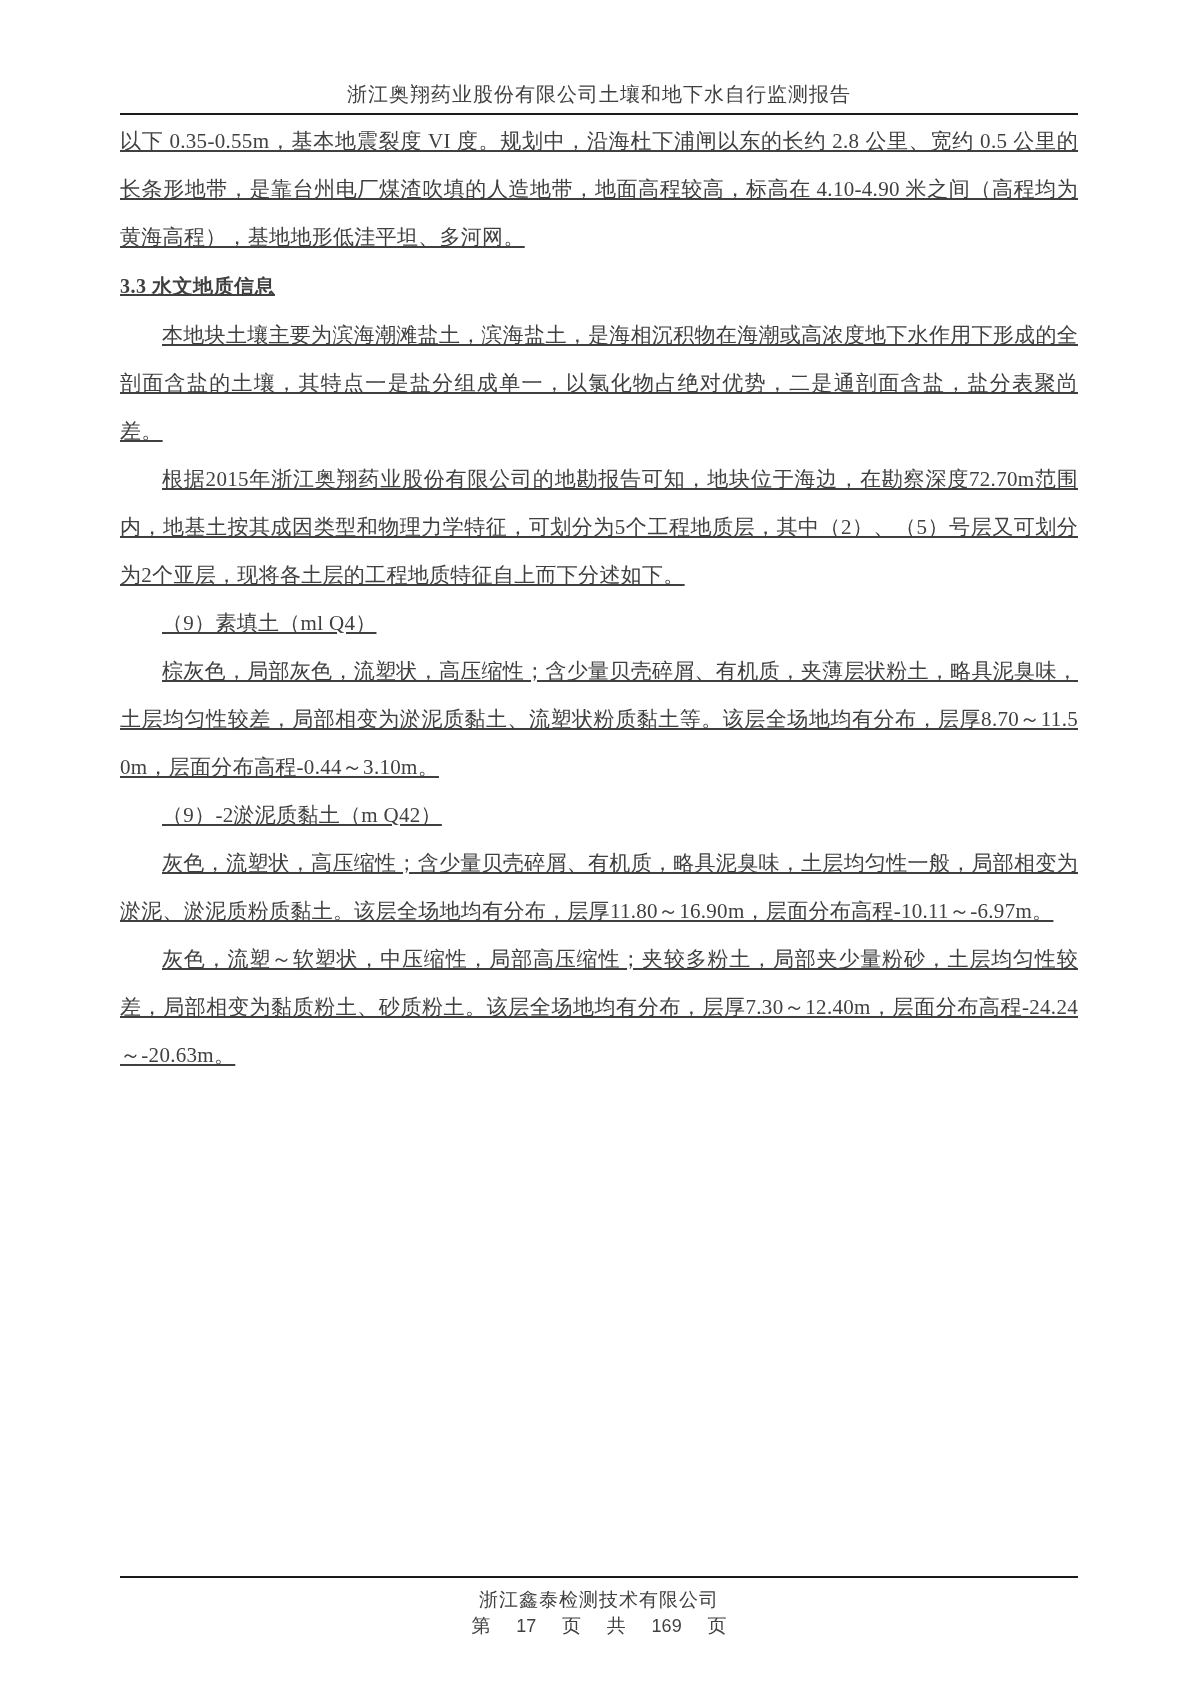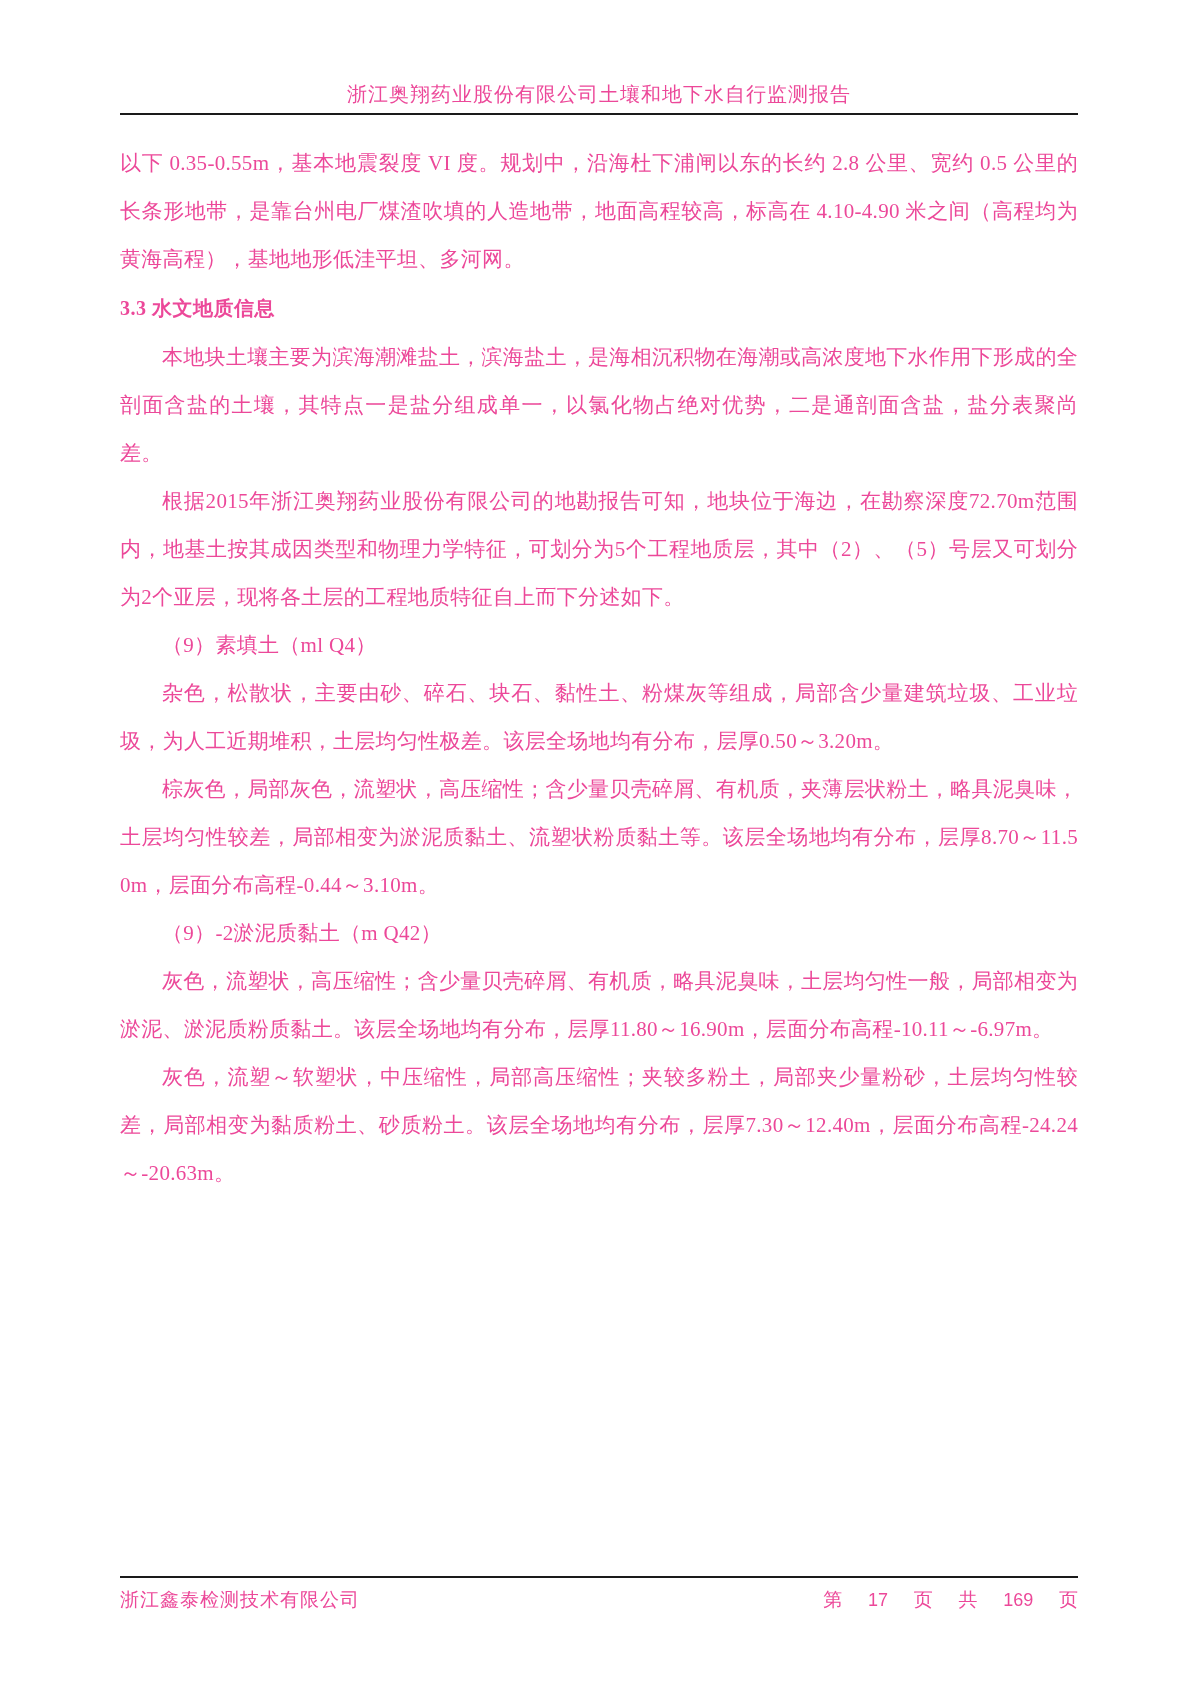--- a/index.html
+++ b/index.html
@@ -3,41 +3,42 @@
 <meta charset="utf-8">
 <style>
   * { margin: 0; padding: 0; box-sizing: border-box; }
   html, body { background: #9e9e9e; }
   .page {
     position: relative;
     width: 1199px;
     height: 1696px;
     margin: 0 auto;
     background: #ffffff;
-    color: #ec4899;
+    color: #404040;
     font-family: "Liberation Serif", "DejaVu Serif", serif;
     overflow: hidden;
   }
   .header {
     margin: 0 121px 0 120px;
     padding-top: 82px;
   }
   .header-title {
     text-align: center;
     font-size: 20px;
     line-height: 24px;
     letter-spacing: 1px;
   }
   .header-rule {
     margin-top: 7px;
     border-bottom: 2px solid #1a1a1a;
   }
   .content {
     margin: 0 121px 0 120px;
-    padding-top: 24px;
+    padding-top: 2px;
+    text-decoration: underline;
   }
   .para {
     font-size: 21px;
     line-height: 48px;
     text-align: justify;
     text-indent: 2em;
     letter-spacing: 0.3px;
     word-break: break-all;
   }
   .para.no-indent { text-indent: 0; }
@@ -56,22 +57,23 @@
   }
   .footer {
     position: absolute;
     left: 120px;
     right: 121px;
     top: 1576px;
     border-top: 2px solid #1a1a1a;
     padding-top: 9px;
     display: flex;
     justify-content: space-between;
-    align-items: flex-end;
+    align-items: center;
     font-size: 19px;
+    flex-direction: column;
   }
   .footer-company { letter-spacing: 1px; }
   .footer-page span { margin-left: 21px; }
   .footer-page span:first-child { margin-left: 0; }
   .footer-page .num {
     font-family: "Liberation Sans", "DejaVu Sans", sans-serif;
     font-size: 18px;
   }
 </style>
 </head>
@@ -88,21 +90,20 @@
     <p class="para no-indent">以下 0.35-0.55m，基本地震裂度 VI 度。规划中，沿海杜下浦闸以东的长约 2.8 公里、宽约 0.5 公里的长条形地带，是靠台州电厂煤渣吹填的人造地带，地面高程较高，标高在 4.10-4.90 米之间（高程均为黄海高程），基地地形低洼平坦、多河网。</p>
 
     <h2 class="section-heading">3.3 水文地质信息</h2>
 
     <p class="para">本地块土壤主要为滨海潮滩盐土，滨海盐土，是海相沉积物在海潮或高浓度地下水作用下形成的全剖面含盐的土壤，其特点一是盐分组成单一，以氯化物占绝对优势，二是通剖面含盐，盐分表聚尚差。</p>
 
     <p class="para">根据2015年浙江奥翔药业股份有限公司的地勘报告可知，地块位于海边，在勘察深度72.70m范围内，地基土按其成因类型和物理力学特征，可划分为5个工程地质层，其中（2）、（5）号层又可划分为2个亚层，现将各土层的工程地质特征自上而下分述如下。</p>
 
     <p class="subheading">（9）素填土（ml Q4）</p>
 
-    <p class="para">杂色，松散状，主要由砂、碎石、块石、黏性土、粉煤灰等组成，局部含少量建筑垃圾、工业垃圾，为人工近期堆积，土层均匀性极差。该层全场地均有分布，层厚0.50～3.20m。</p>
 
 
     <p class="para">棕灰色，局部灰色，流塑状，高压缩性；含少量贝壳碎屑、有机质，夹薄层状粉土，略具泥臭味，土层均匀性较差，局部相变为淤泥质黏土、流塑状粉质黏土等。该层全场地均有分布，层厚8.70～11.50m，层面分布高程-0.44～3.10m。</p>
 
     <p class="subheading">（9）-2淤泥质黏土（m Q42）</p>
 
     <p class="para">灰色，流塑状，高压缩性；含少量贝壳碎屑、有机质，略具泥臭味，土层均匀性一般，局部相变为淤泥、淤泥质粉质黏土。该层全场地均有分布，层厚11.80～16.90m，层面分布高程-10.11～-6.97m。</p>
 
 
     <p class="para">灰色，流塑～软塑状，中压缩性，局部高压缩性；夹较多粉土，局部夹少量粉砂，土层均匀性较差，局部相变为黏质粉土、砂质粉土。该层全场地均有分布，层厚7.30～12.40m，层面分布高程-24.24～-20.63m。</p>

